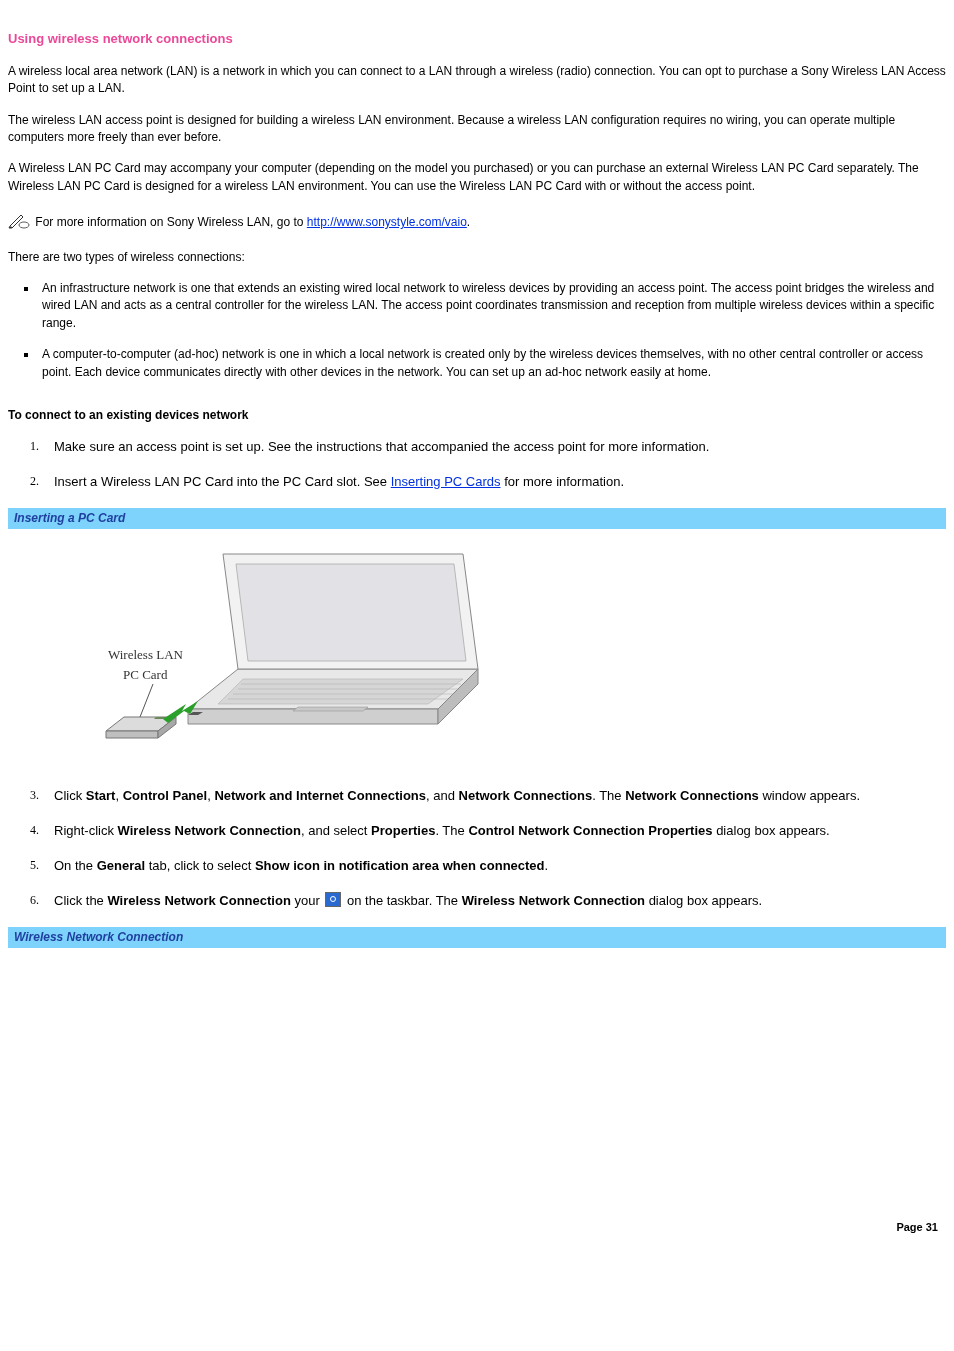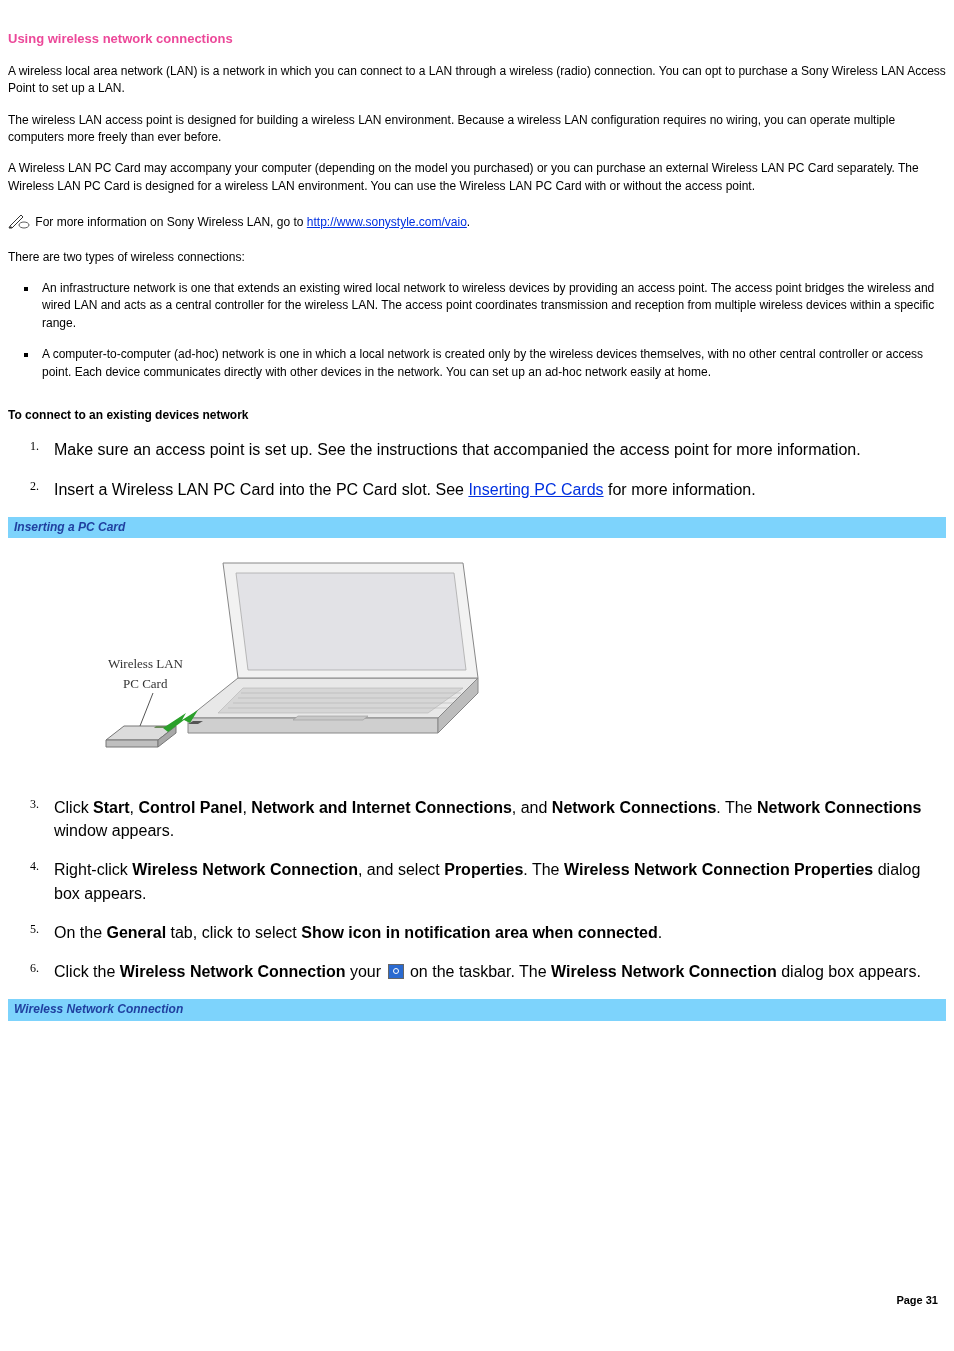--- a/index.html
+++ b/index.html
@@ -45,21 +45,21 @@
   }
   ol.steps {
     padding-left: 46px;
     margin: 0 0 0 0;
     counter-reset: item;
     list-style: none;
   }
   ol.steps > li {
     position: relative;
     margin-bottom: 16px;
-    font-size: 16px;
+    font-size: 13px;
   }
   ol.steps > li::before {
     content: counter(item) ".";
     counter-increment: item;
     font-family: "Times New Roman", serif;
     font-size: 12px;
     position: absolute;
     left: -24px;
     top: 0;
   }
@@ -182,21 +182,21 @@
     <text x="55" y="140" font-family="Verdana" font-size="13" fill="#333">PC Card</text>
     <line x1="85" y1="145" x2="72" y2="178" stroke="#555" stroke-width="1"></line>
   </svg>
 </div>
 
 <ol class="steps" style="counter-reset: item 2;">
   <li>
     <span>Click </span><b>Start</b><span>, </span><b>Control Panel</b><span>, </span><b>Network and Internet Connections</b><span>, and </span><b>Network Connections</b><span>. The </span><b>Network Connections</b><span> window appears.</span>
   </li>
   <li>
-    <span>Right-click </span><b>Wireless Network Connection</b><span>, and select </span><b>Properties</b><span>. The </span><b>Wireless Network Connection Properties</b><span> dialog box appears.</span>
+    <span>Right-click </span><b>Wireless Network Connection</b><span>, and select </span><b>Properties</b><span>. The </span><b>Control Network Connection Properties</b><span> dialog box appears.</span>
   </li>
   <li>
     <span>On the </span><b>General</b><span> tab, click to select </span><b>Show icon in notification area when connected</b><span>.</span>
   </li>
   <li>
     <span>Click the </span><b>Wireless Network Connection</b><span> your </span><span class="inline-icon"></span><span> on the taskbar. The </span><b>Wireless Network Connection</b><span> dialog box appears.</span>
   </li>
 </ol>
 
 <div class="fig-caption">Wireless Network Connection</div>

